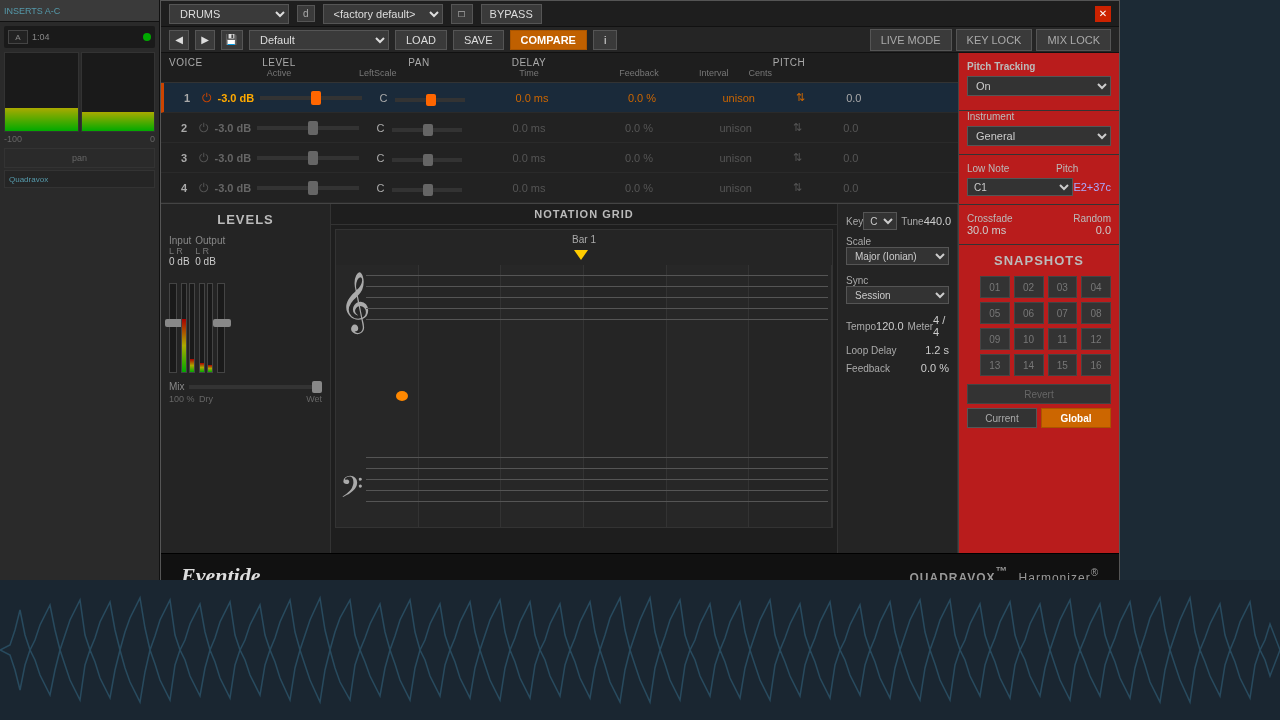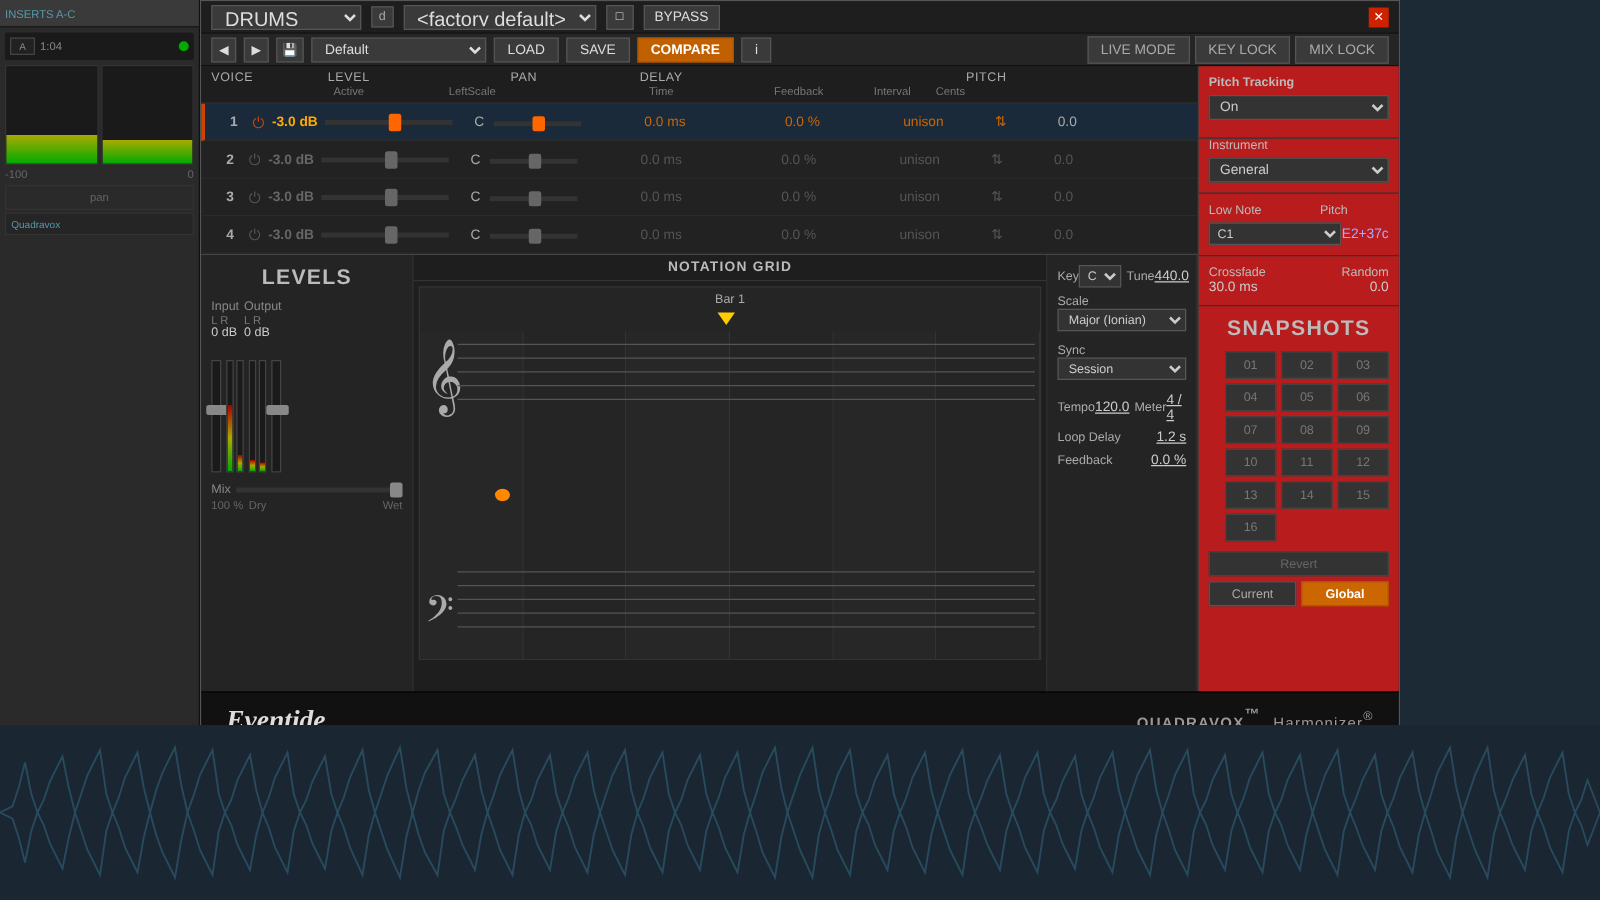--- a/index.html
+++ b/index.html
@@ -63,21 +63,21 @@
       padding: 0 8px;
       gap: 8px;
       border-bottom: 1px solid #111;
     }
 
     .preset-select {
       background: #3a3a3a;
       color: #ddd;
       border: 1px solid #555;
       padding: 2px 6px;
-      font-size: 16px;
+      font-size: 11px;
       height: 20px;
       min-width: 120px;
     }
 
     .key-btn {
       background: #3a3a3a;
       color: #ddd;
       border: 1px solid #555;
       padding: 2px 6px;
       font-size: 10px;
@@ -306,21 +306,21 @@
 
     
     .levels-panel {
       width: 170px;
       padding: 8px;
       border-right: 1px solid #333;
       background: #242424;
     }
 
     .section-title {
-      font-size: 17px;
+      font-size: 13px;
       font-weight: bold;
       color: #bbb;
       text-align: center;
       margin-bottom: 8px;
       letter-spacing: 1px;
     }
 
     .fader-track {
       width: 6px;
       background: #1a1a1a;
@@ -486,21 +486,20 @@
     }
 
     .kv-label {
       color: #aaa;
       font-size: 10px;
     }
 
     .kv-value {
       color: #ccc;
       font-size: 11px;
-      text-decoration: underline;
     }
 
     .kv-select {
       background: #333;
       color: #ccc;
       border: 1px solid #555;
       font-size: 10px;
       padding: 1px 2px;
       height: 18px;
     }
@@ -615,21 +614,21 @@
     }
 
     
     .snapshots-section {
       flex: 1;
       padding: 8px;
     }
 
     .snap-grid {
       display: grid;
-      grid-template-columns: repeat(3, 1fr);
+      grid-template-columns: repeat(4, 1fr);
       gap: 4px;
       margin-top: 6px;
       margin-left: 13px;
     }
 
     .snap-btn {
       background: #333;
       color: #777;
       border: 1px solid #444;
       font-size: 10px;

